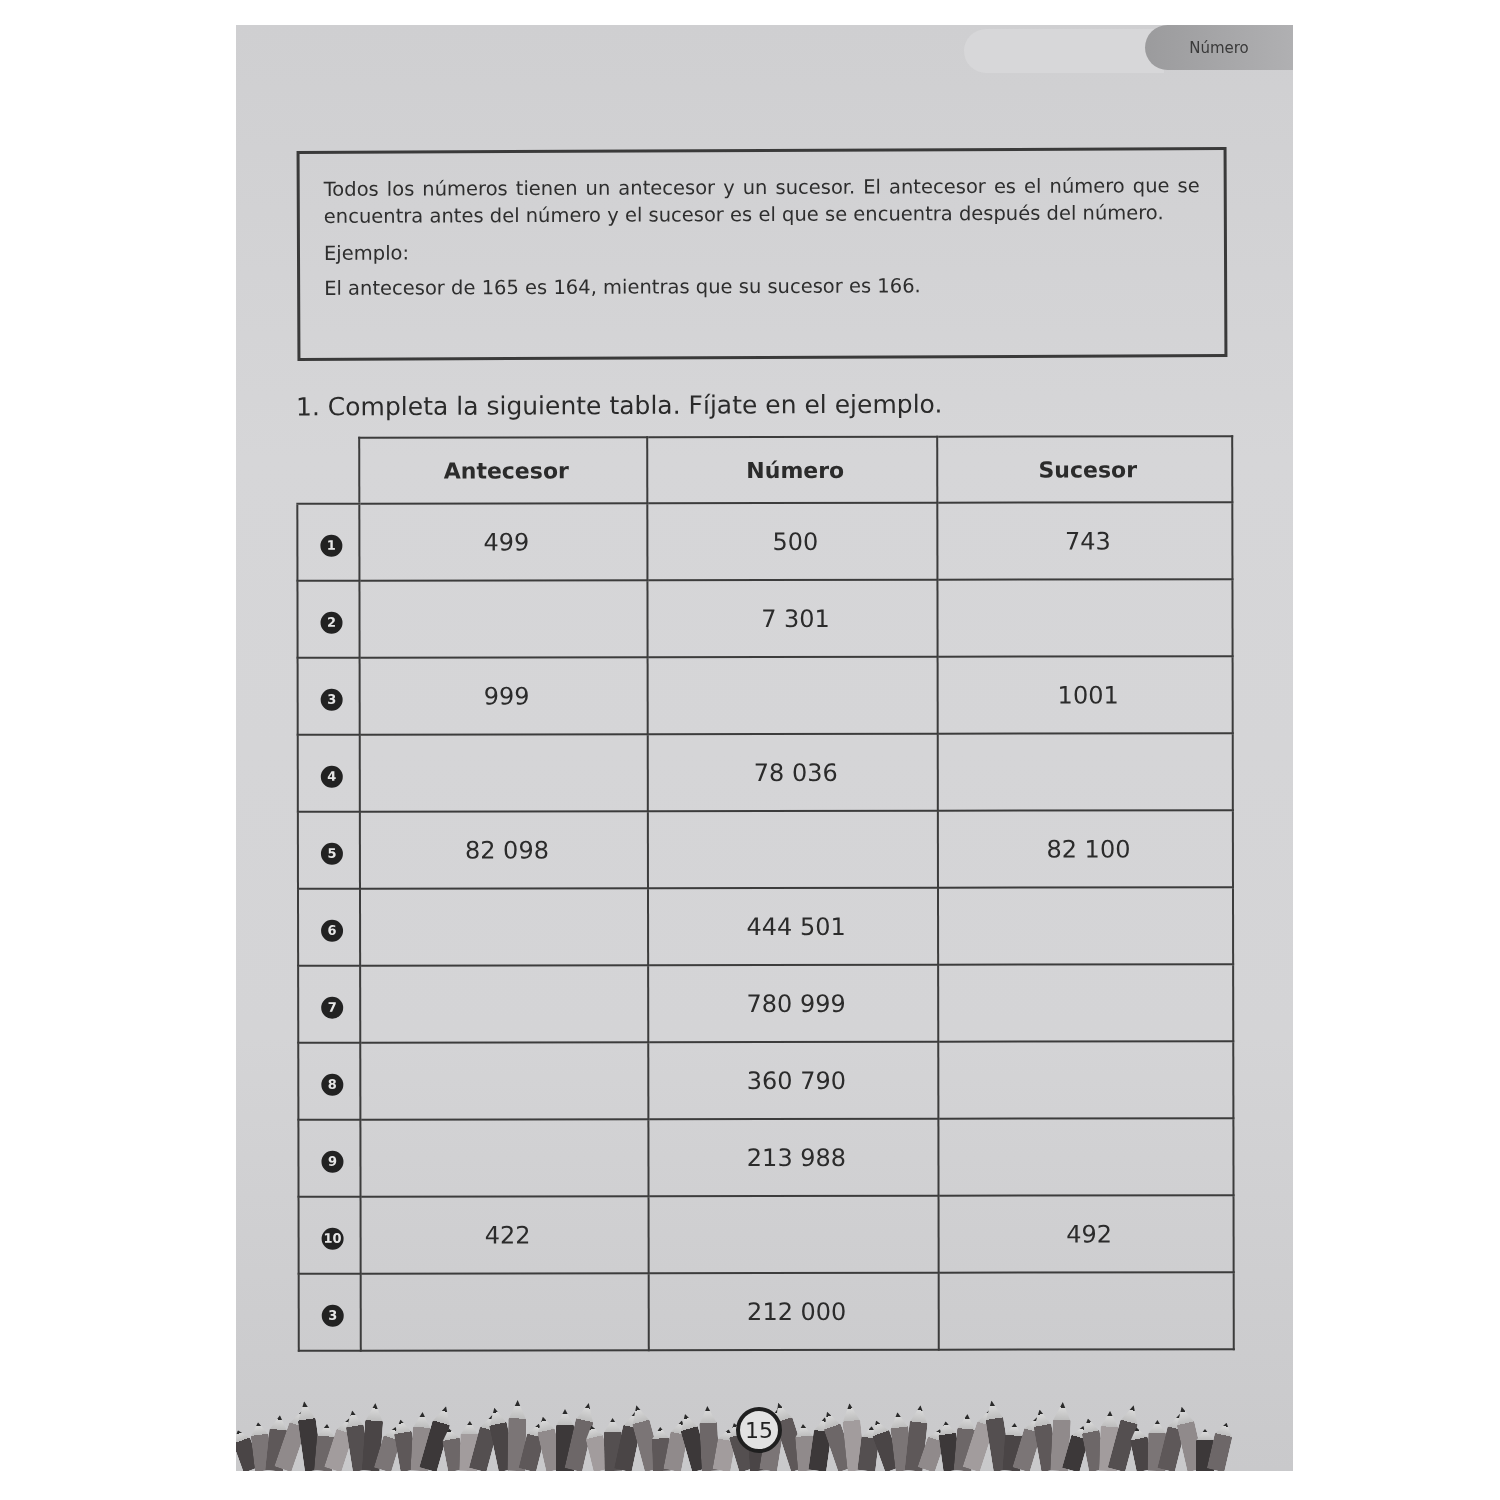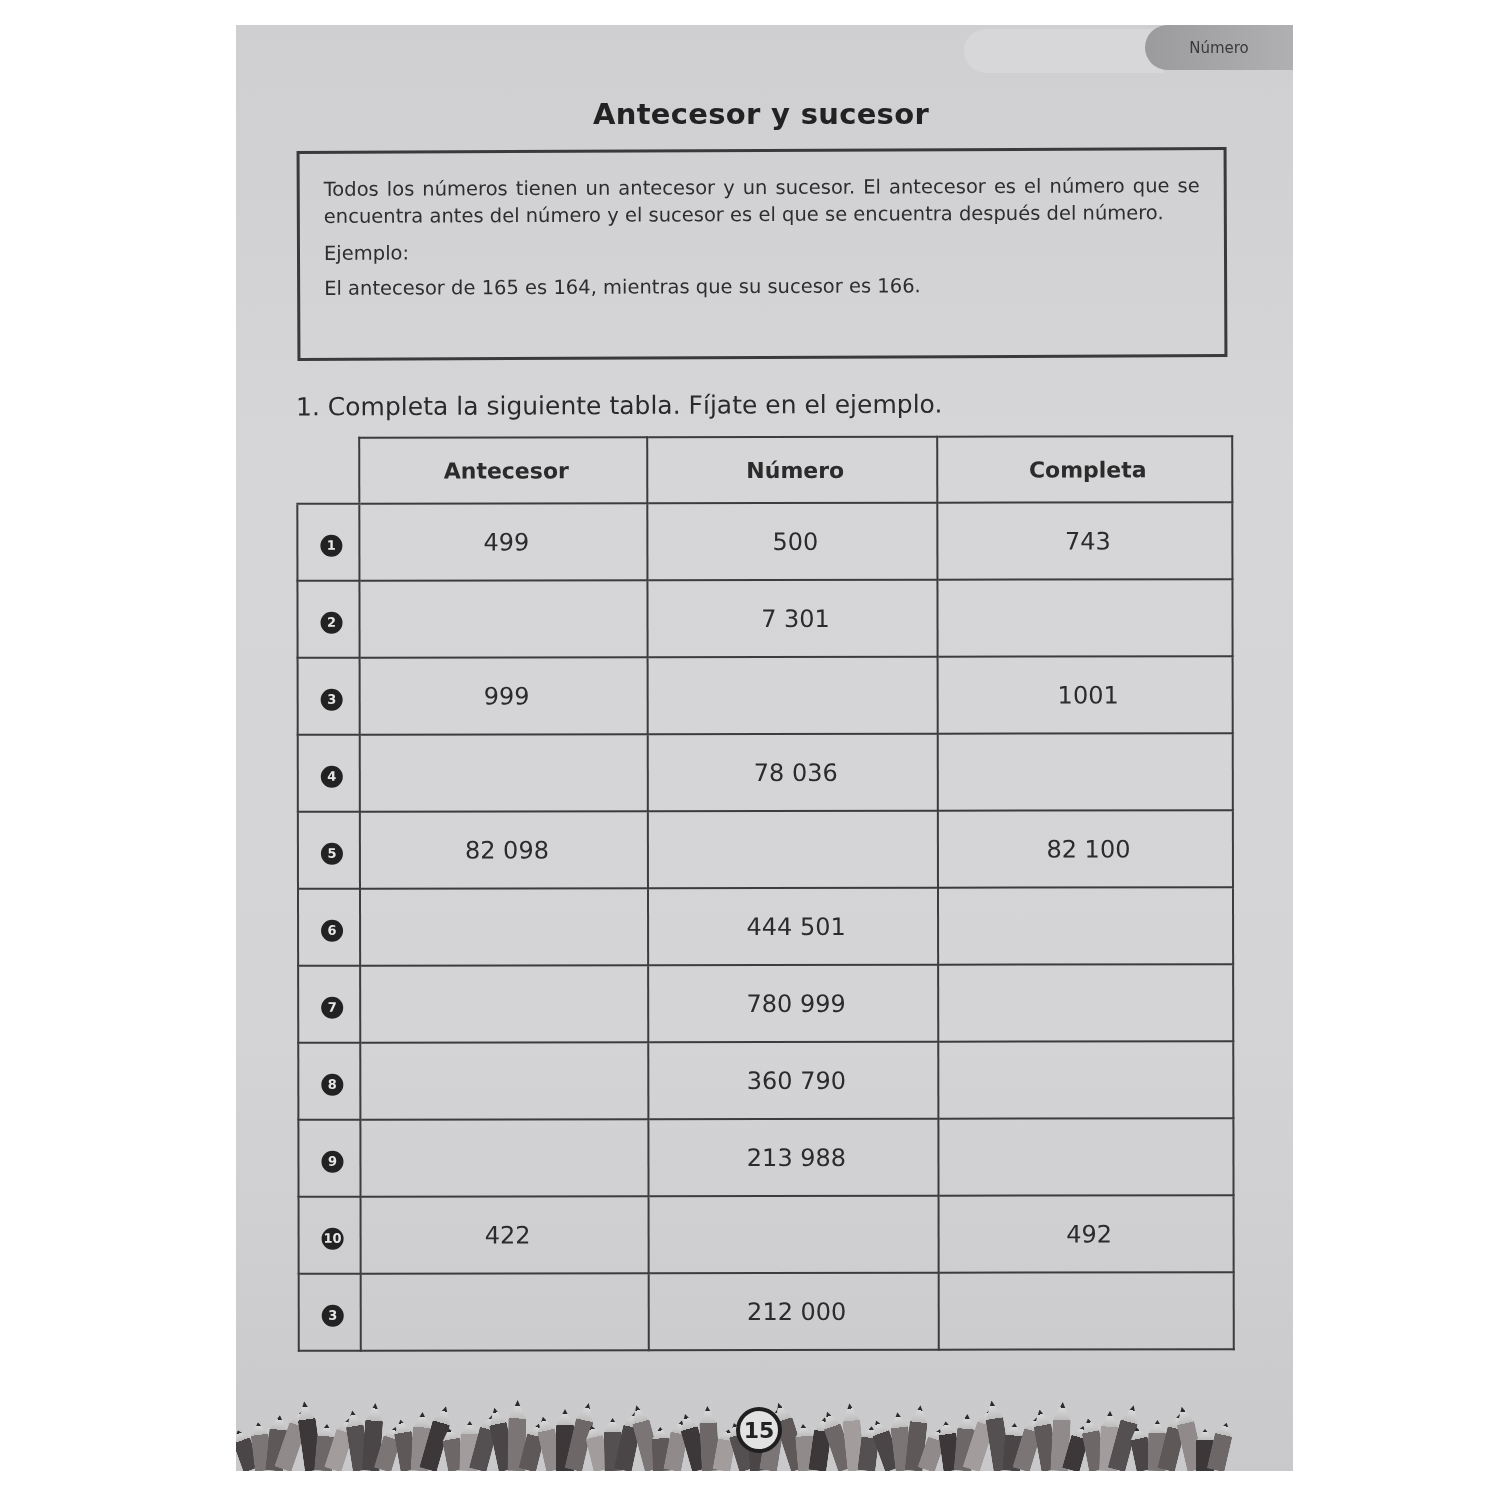--- a/index.html
+++ b/index.html
@@ -56,33 +56,32 @@
     display:flex; align-items:flex-end; overflow:hidden;
   }
   .pencil {
     width:18px; margin-right:-2px; position:relative;
     clip-path:polygon(50% 0,100% 28%,100% 100%,0 100%,0 28%);
   }
   .page-num {
     position:absolute; left:500px; bottom:18px; width:46px; height:46px;
     border:4px solid #1f1f1f; border-radius:50%; background:#e2e2e2;
     display:flex; align-items:center; justify-content:center;
-    font-size:22px; font-weight:bold; color:#222; box-sizing:border-box;
+    font-size:22px; font-weight:normal; color:#222; box-sizing:border-box;
   }
 </style>
 </head>
 <body>
 
 <div class="page">
   <div class="ghost-tab"></div>
   <div class="section-tab">
     <span>Número</span>
   </div>
 
-  <div class="title">Antecesor y sucesor</div>
 
   <div class="info-box">
     <p class="body-text">Todos los números tienen un antecesor y un sucesor. El antecesor es el número que se encuentra antes del número y el sucesor es el que se encuentra después del número.</p>
     <p class="example-label">Ejemplo:</p>
     <p class="example-text">El antecesor de 165 es 164, mientras que su sucesor es 166.</p>
   </div>
 
   <div class="instruction">1. Completa la siguiente tabla. Fíjate en el ejemplo.</div>
 
   <div class="table-wrap">
@@ -91,21 +90,21 @@
         <col style="width:62px">
           <col style="width:288px">
           <col style="width:290px">
           <col style="width:295px">
       </colgroup>
       <thead>
         <tr>
           <th class="corner"></th>
           <th>Antecesor</th>
           <th>Número</th>
-          <th>Completa</th>
+          <th>Sucesor</th>
         </tr>
       </thead>
       <tbody id="rows">
           <tr>
             <td class="idx"><span class="num-badge">1</span></td>
             <td>499</td>
             <td>500</td>
             <td>743</td>
           </tr>
           <tr>

